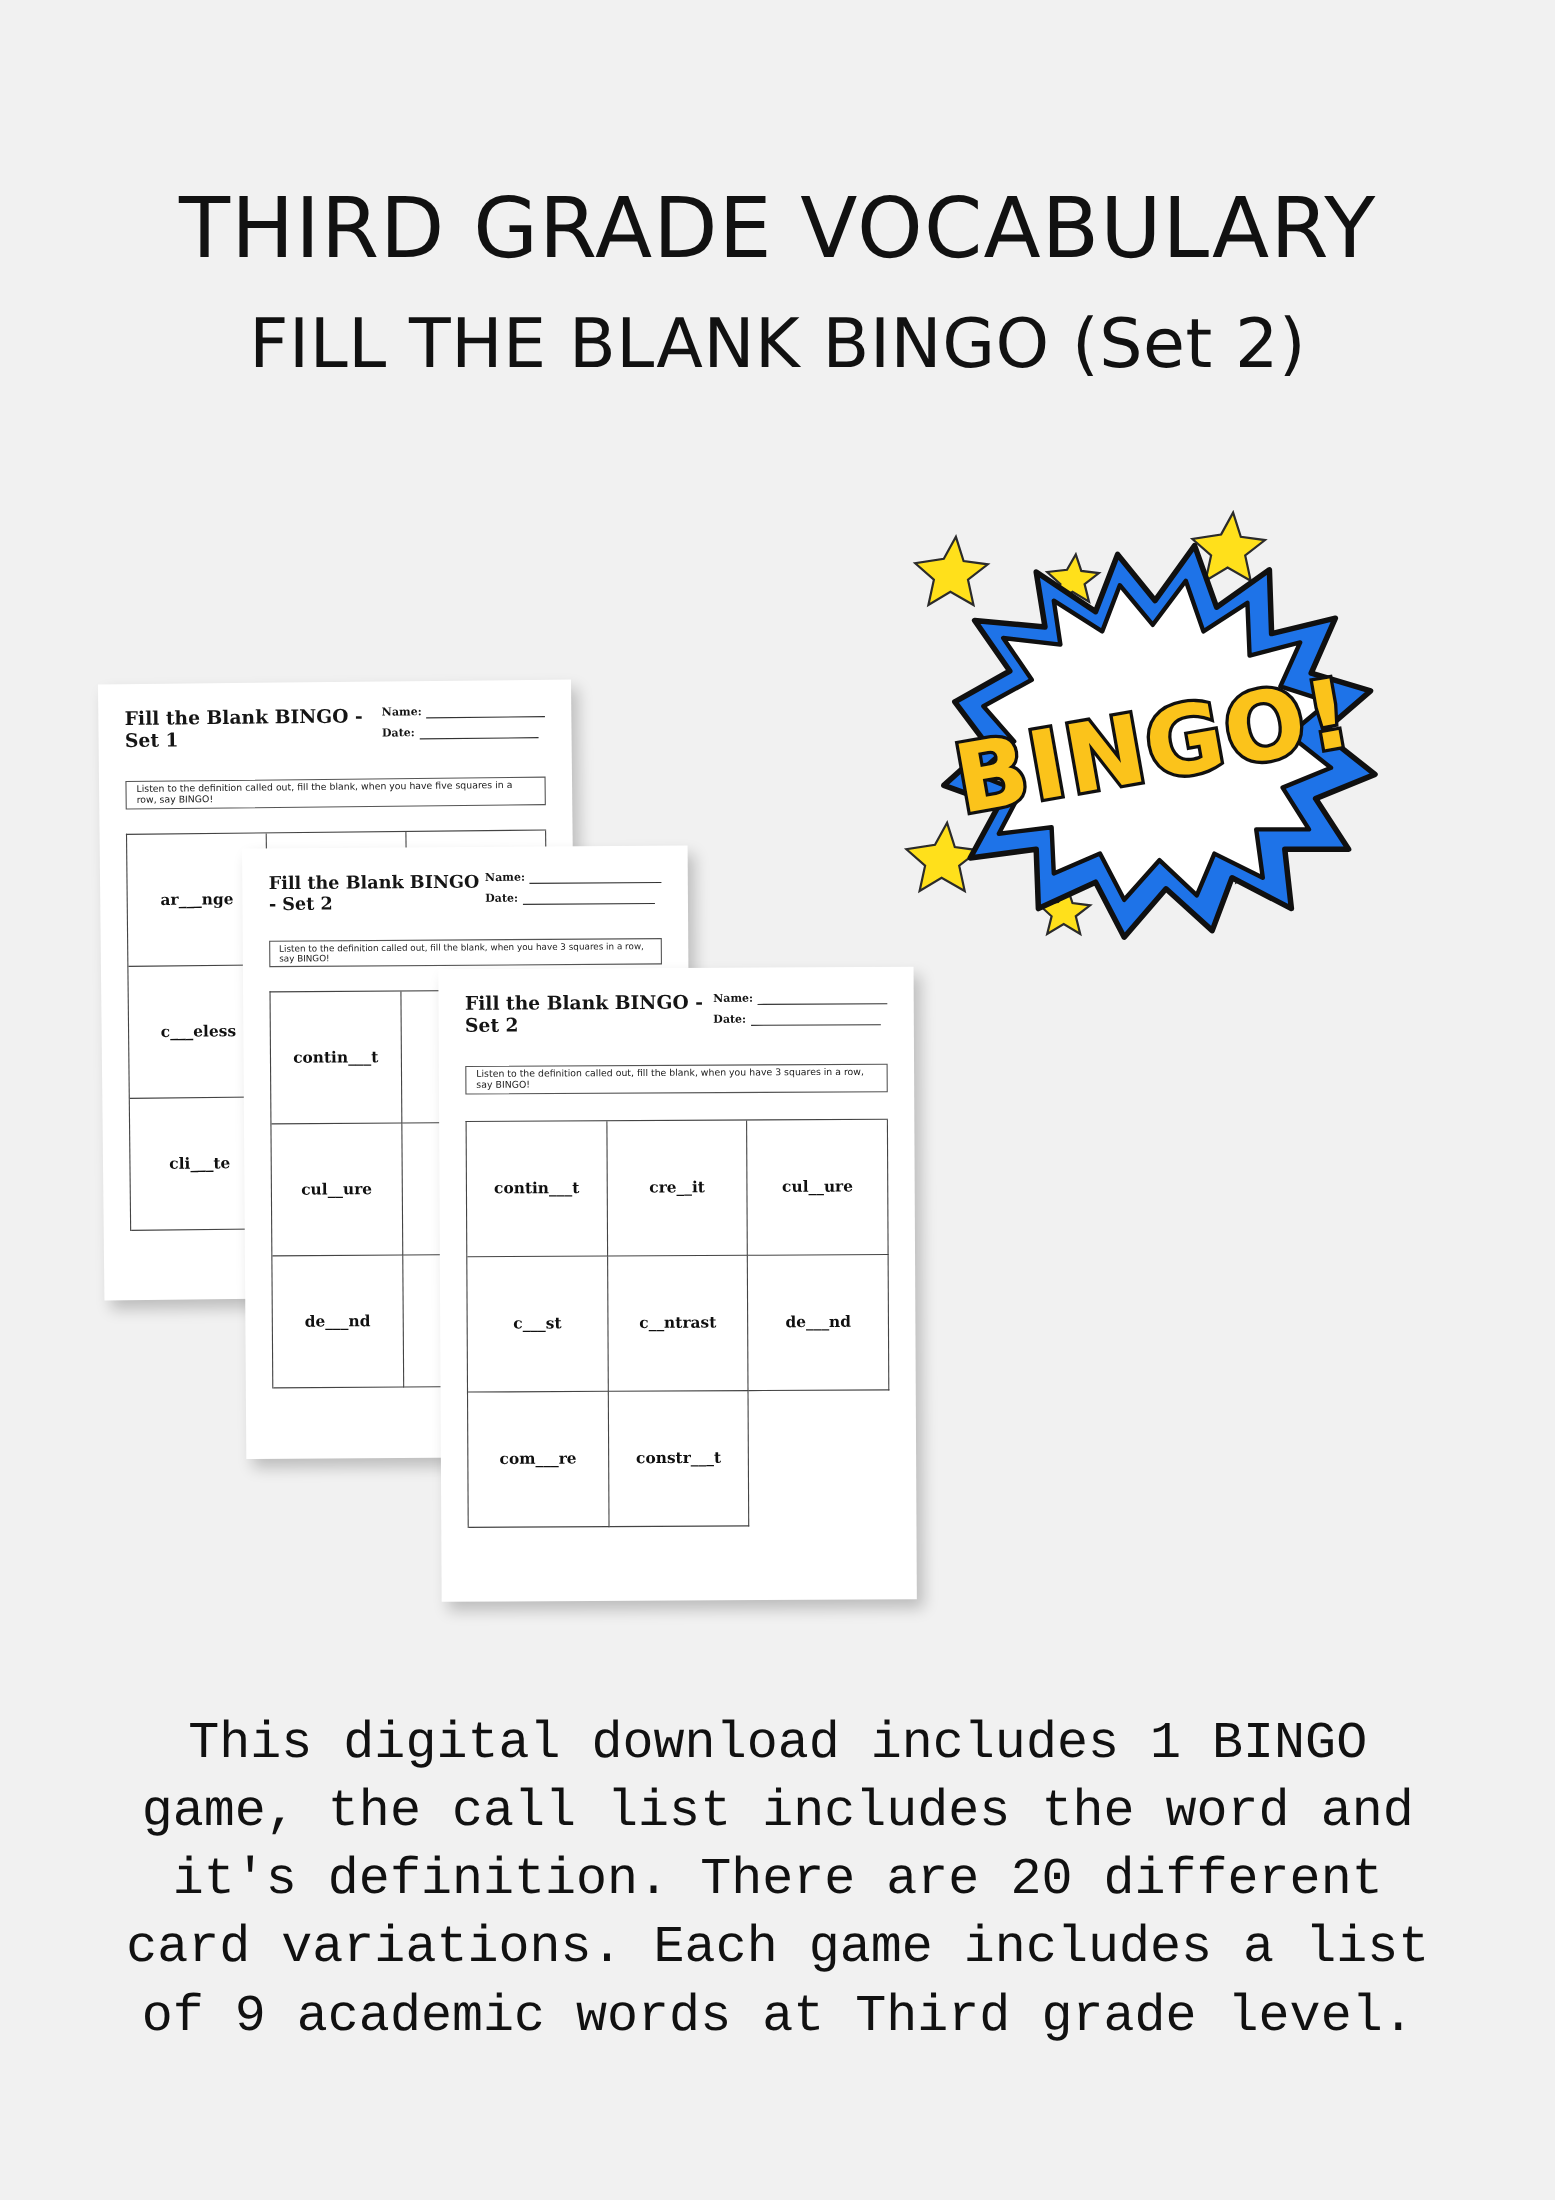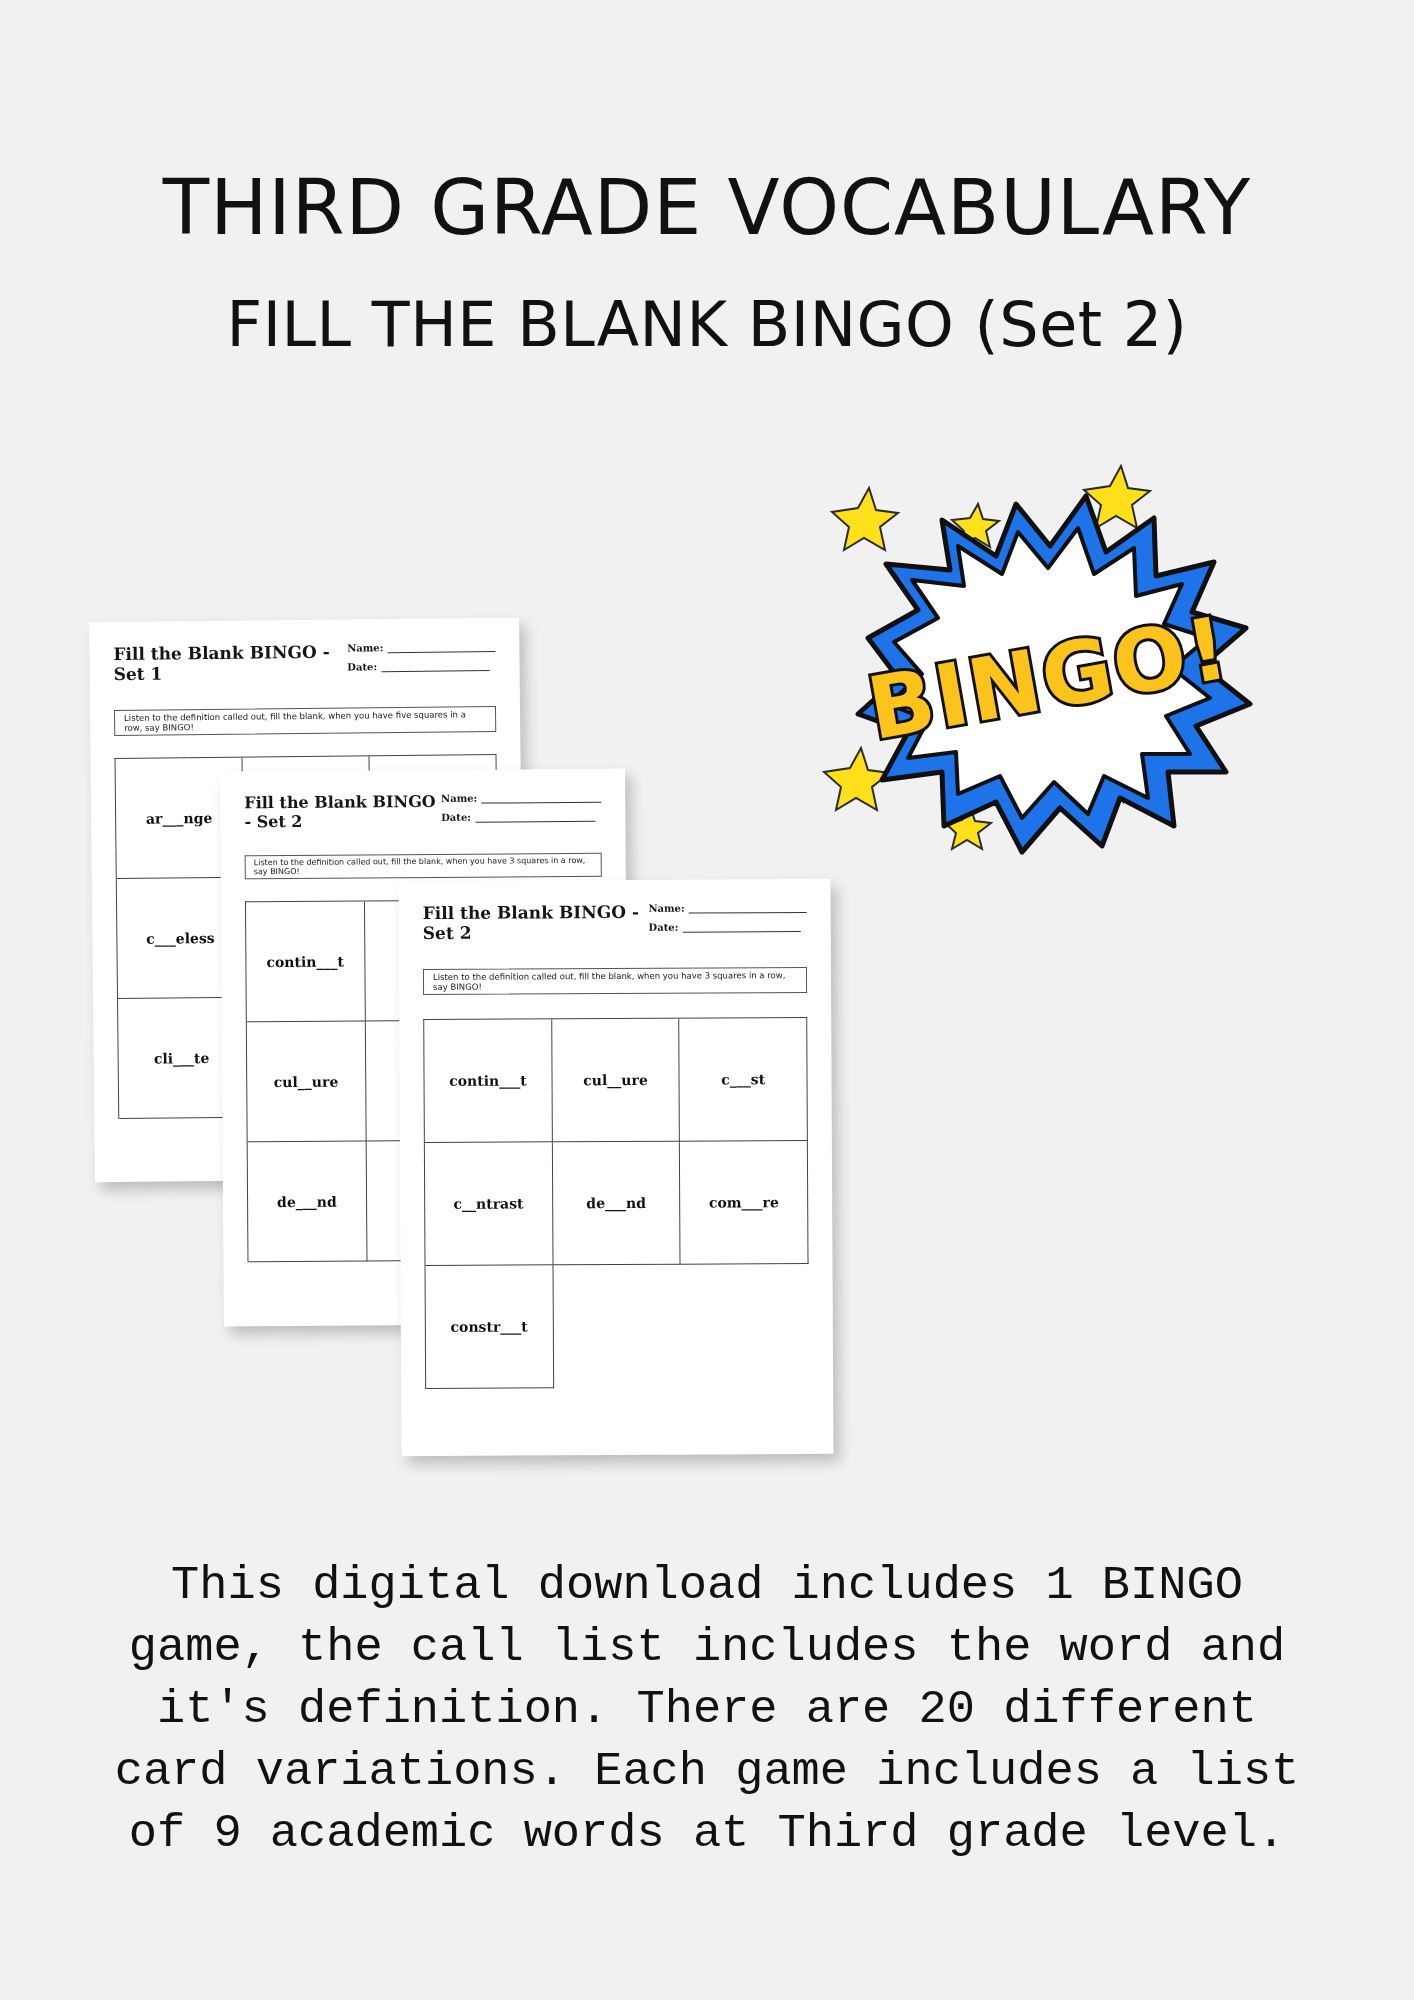--- a/index.html
+++ b/index.html
@@ -31,21 +31,21 @@
     font-weight: 400;
     line-height: 1.0;
     white-space: nowrap;
   }
   .title-line2 {
     font-family: "DejaVu Sans", sans-serif;
     font-size: 62px;
     letter-spacing: 0.5px;
     color: #111;
     font-weight: 400;
-    margin-top: 42px;
+    margin-top: 30px;
     white-space: nowrap;
   }
 
   
   .burst-wrap {
     position: absolute;
     left: 810px;
     top: 460px;
     width: 490px;
     height: 520px;
@@ -311,20 +311,21 @@
         </div>
         <div class="nd-row">
           <span class="nd-label">Date:</span>
           <span class="nd-line"></span>
         </div>
       </div>
     </div>
     <div class="instruction">Listen to the definition called out, fill the blank, when you have 3 squares in a row, say BINGO!</div>
     <div class="grid">
       <div class="cell">contin___t</div>
+      <div class="cell">cre__it</div>
       <div class="cell">cul__ure</div>
       <div class="cell">c___st</div>
       <div class="cell">c__ntrast</div>
       <div class="cell">de___nd</div>
       <div class="cell">com___re</div>
       <div class="cell">constr___t</div>
     </div>
   </div>
 </div>
 

